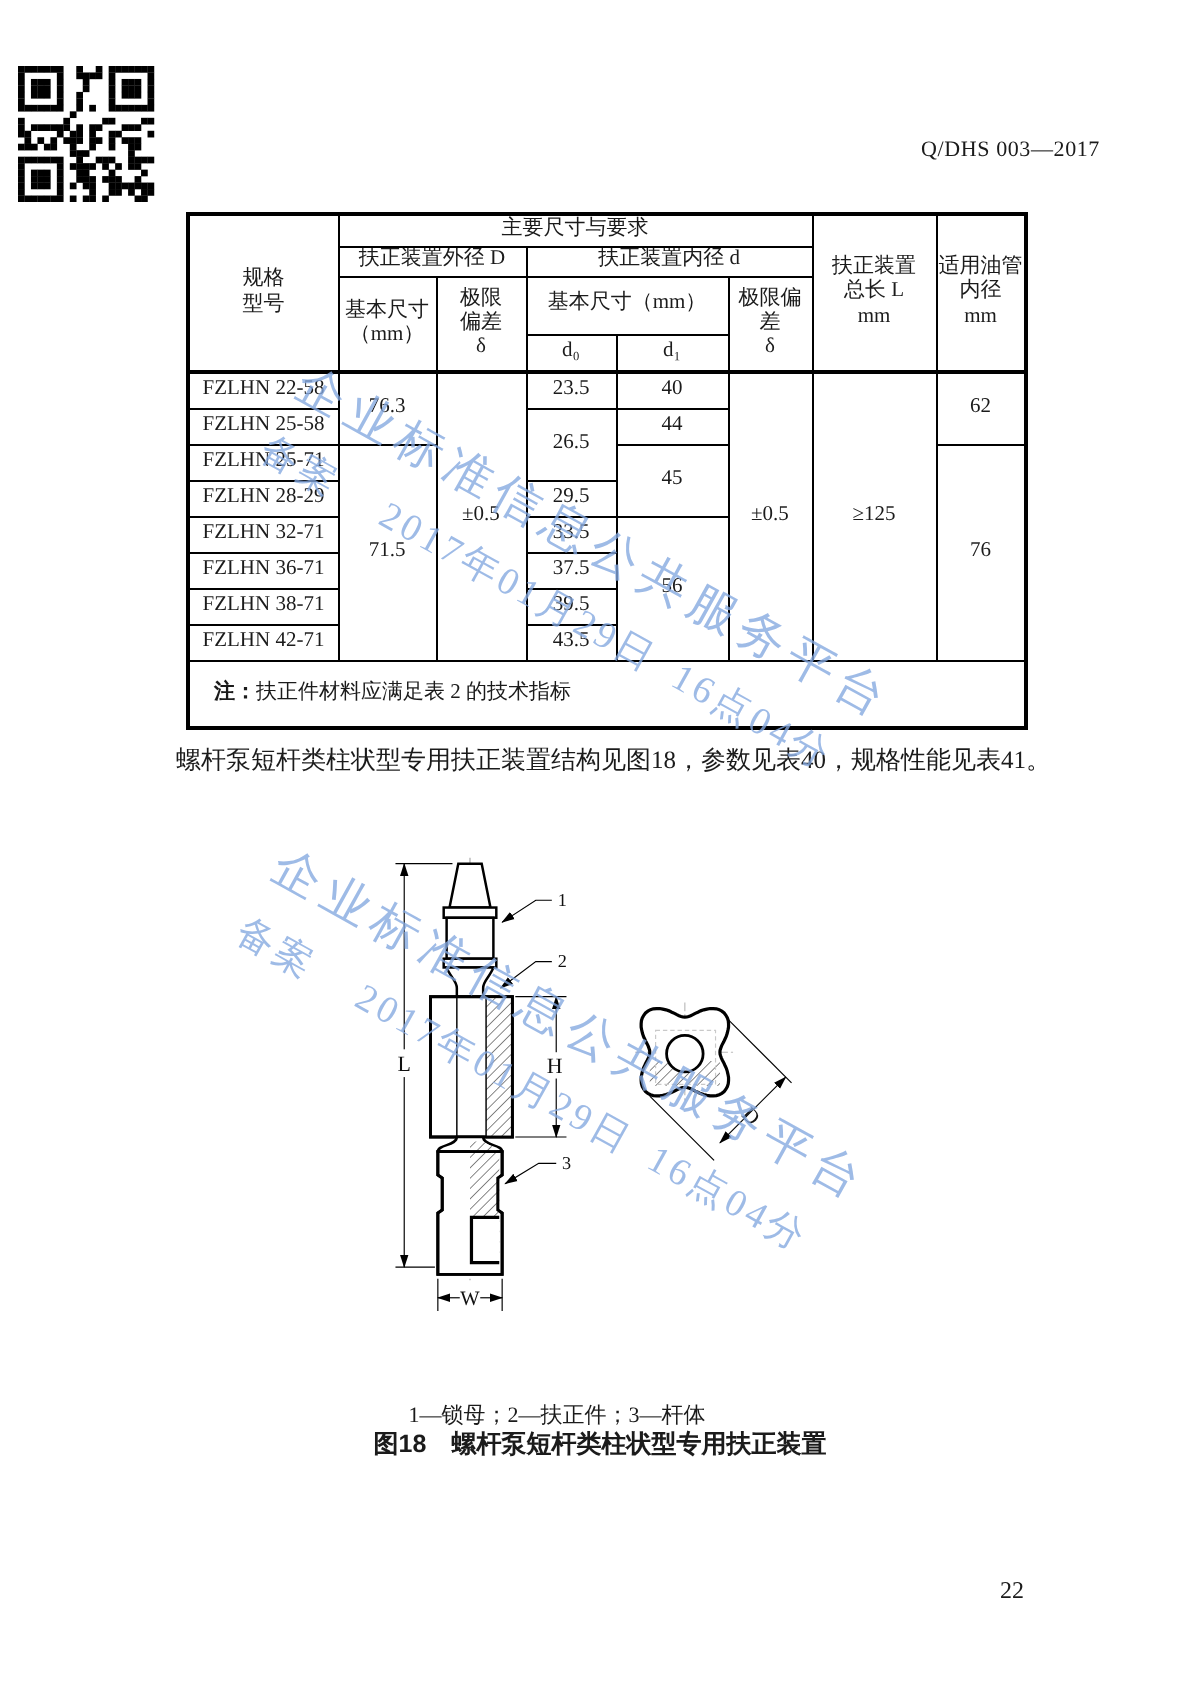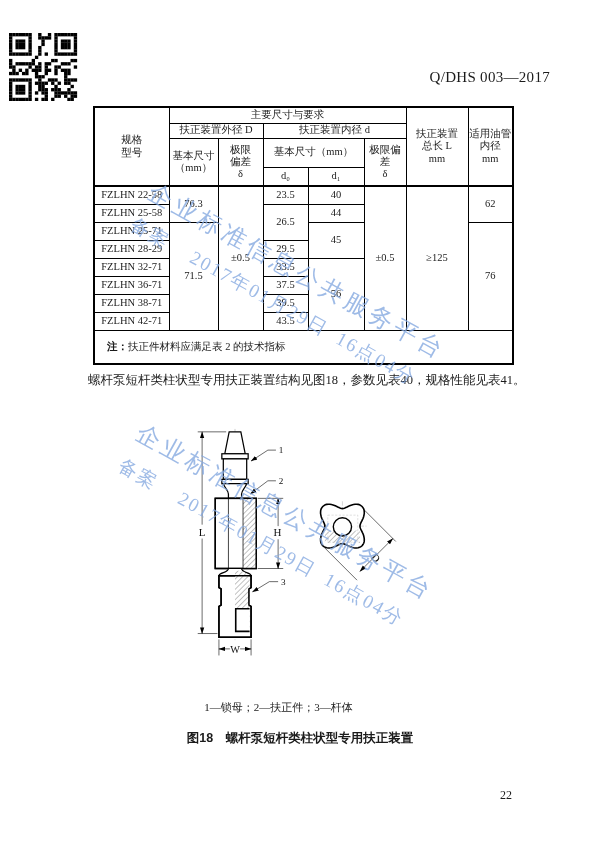--- a/index.html
+++ b/index.html
@@ -1,39 +1,39 @@
 <!DOCTYPE html>
 <html><head>
 <meta charset="utf-8">
 <style>
   html,body{margin:0;padding:0;background:#fff;}
   #page{position:relative;width:600px;height:848px;background:#ffffff;overflow:hidden;
         font-family:"Liberation Serif",serif;color:#1b1b1b;}
   .abs{position:absolute;}
   
-  #hdr-right{left:390px;top:69px;width:160px;text-align:right;font-size:15px;letter-spacing:.3px;}
+  #hdr-right{left:390px;top:69px;width:160px;text-align:right;font-size:11px;letter-spacing:.3px;}
   
   #tbl-title{left:0;top:87px;width:600px;text-align:center;font-family:"Liberation Sans",sans-serif;
              font-weight:bold;font-size:12.5px;}
   
   #t39{left:93px;top:106px;border-collapse:collapse;table-layout:fixed;
        font-size:10.5px;line-height:1.15;}
   #t39 td{border:1px solid #000;text-align:center;vertical-align:middle;padding:0;
           white-space:pre-line;overflow:hidden;}
   #t39{border:2px solid #000;}
   #t39 td.hb{border-bottom-width:2px;}
   #t39 td.note-cell{text-align:left;padding-left:12px;white-space:normal;}
   #t39 .b{font-weight:bold;}
   
   #sec-head{left:62px;top:349px;font-family:"Liberation Sans",sans-serif;font-weight:bold;font-size:12.5px;}
   #sec-para{left:88px;top:372px;font-size:12.5px;}
   
   #fig-legend{left:0;top:700px;width:557px;text-align:center;font-size:11px;}
   #fig-caption{left:0;top:714px;width:600px;text-align:center;font-family:"Liberation Sans",sans-serif;
-               font-weight:bold;font-size:12.5px;margin-top:16px;}
+               font-weight:bold;font-size:12.5px;}
   #page-num{left:500px;top:788px;width:50px;font-size:12px;}
   
   .wm{position:absolute;transform:rotate(29deg);transform-origin:0 0;pointer-events:none;
       color:#84a8e0;opacity:.78;font-family:"Liberation Serif",serif;white-space:nowrap;z-index:5;}
   .wm .l1{font-size:24px;letter-spacing:4px;}
   .wm .l2{font-size:19px;letter-spacing:2px;margin-top:9px;}
   .wm .gap1{display:inline-block;width:26px;}
   .wm .gap2{display:inline-block;width:12px;}
   #wm1{left:158px;top:176px;}
   #wm2{left:146px;top:417px;}

